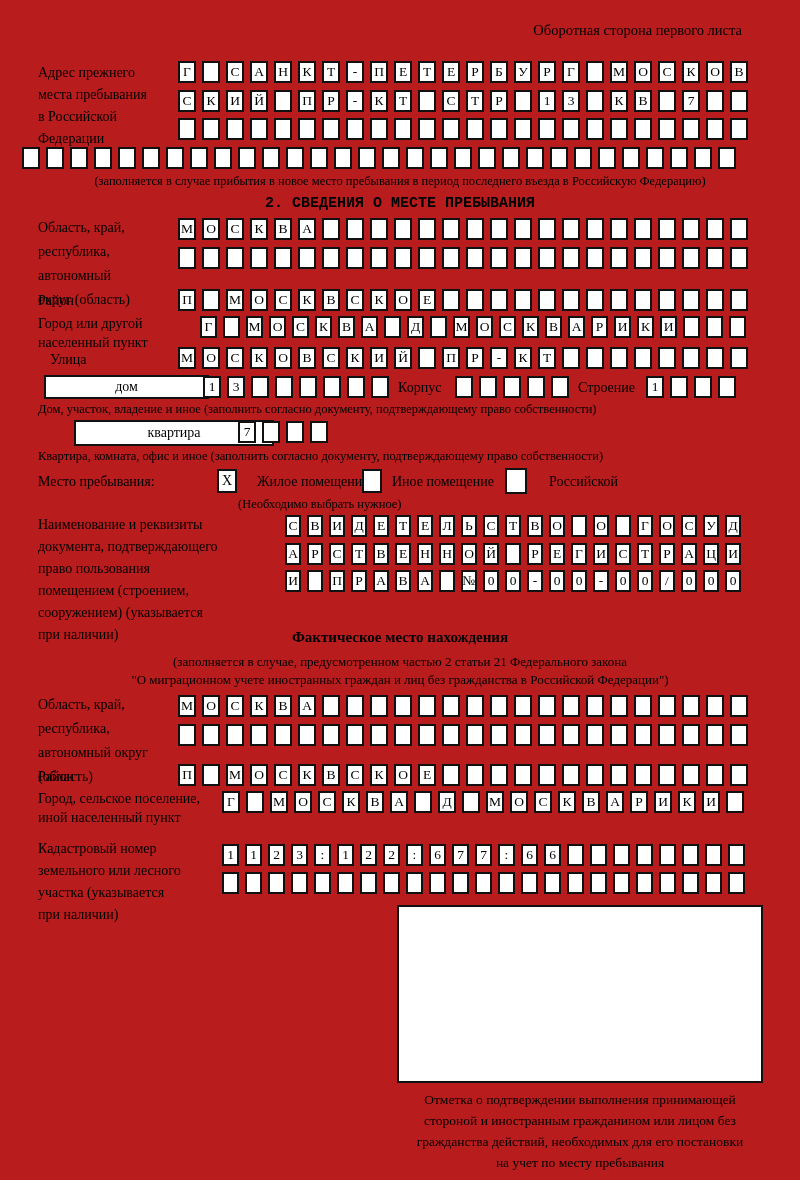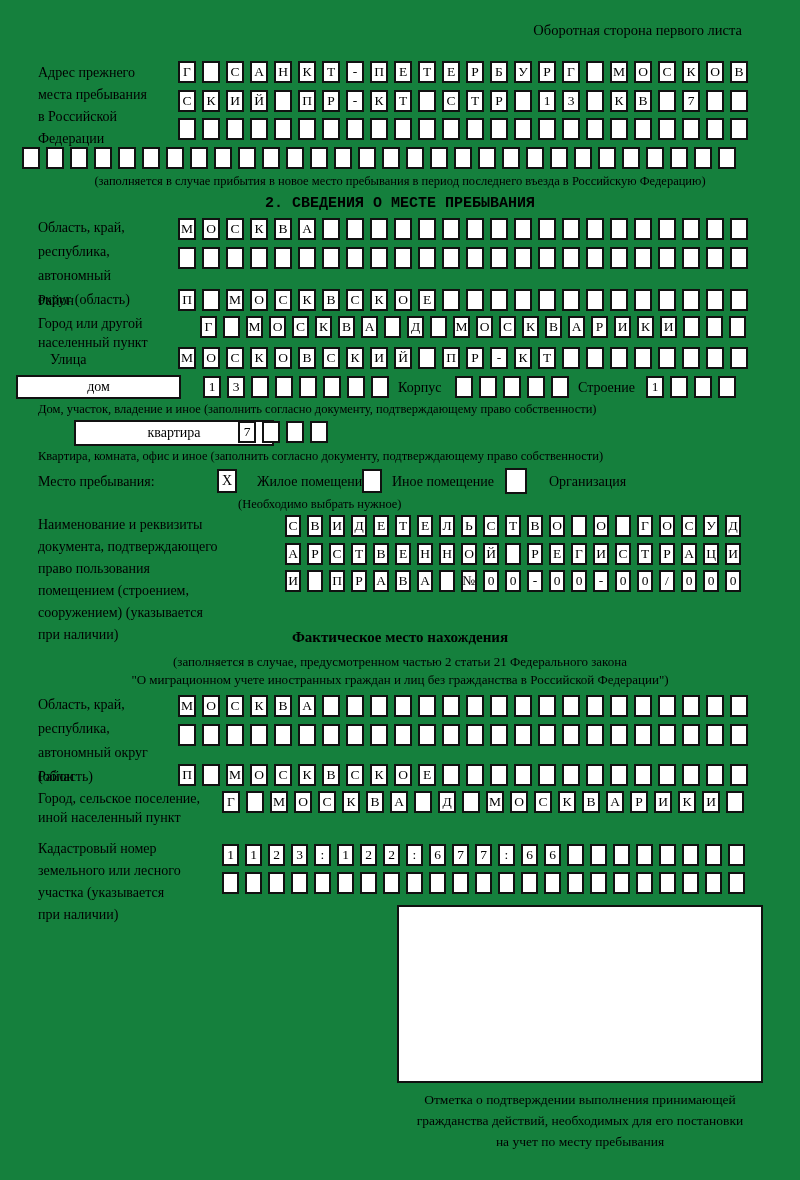--- a/index.html
+++ b/index.html
@@ -1,19 +1,19 @@
 <!DOCTYPE html>
 <html><head>
 <meta charset="utf-8">
 <style>
   html,body{margin:0;padding:0;background:#fff;}
   #form{
     position:relative;
     width:800px;height:1180px;
-    background:#15803d;color:#000;
+    background:#b91c1c;color:#000;
     font-family:"Liberation Serif","DejaVu Serif",serif;
     font-size:14px;
     overflow:hidden;
   }
   .abs{position:absolute;}
   .row{display:flex;gap:6px;}
   .cell{
     width:18px;height:22px;
     border:2px solid #111;
     box-sizing:border-box;
@@ -307,21 +307,21 @@
       <span class="cell"></span>
       <span class="cell"></span>
       <span class="cell"></span>
       <span class="cell"></span>
       <span class="cell"></span>
       <span class="cell"></span>
       <span class="cell"></span>
       <span class="cell"></span>
     </div>
 
-  <div class="abs widebox" style="left:16px;top:375px;width:165px;height:24px;">дом</div>
+  <div class="abs widebox" style="left:44px;top:375px;width:165px;height:24px;">дом</div>
   <div class="abs row" style="left:203px;top:376px;">
       <span class="cell">1</span>
       <span class="cell">3</span>
       <span class="cell"></span>
       <span class="cell"></span>
       <span class="cell"></span>
       <span class="cell"></span>
       <span class="cell"></span>
       <span class="cell"></span>
     </div>
@@ -350,21 +350,21 @@
       <span class="cell"></span>
     </div>
   <div class="abs caption" style="left:38px;top:449px;width:720px;">Квартира, комната, офис и иное (заполнить согласно документу, подтверждающему право собственности)</div>
 
   <div class="abs label" style="left:38px;top:471px;">Место пребывания:</div>
   <div class="abs checkbox" style="left:217px;top:469px;">X</div>
   <div class="abs label" style="left:257px;top:471px;">Жилое помещение</div>
   <div class="abs checkbox" style="left:362px;top:469px;"></div>
   <div class="abs label" style="left:392px;top:471px;">Иное помещение</div>
   <div class="abs checkbox" style="left:505px;top:468px;width:22px;height:26px;"></div>
-  <div class="abs label" style="left:549px;top:471px;">Организация</div>
+  <div class="abs label" style="left:549px;top:471px;">Российской</div>
   <div class="abs caption" style="left:238px;top:497px;">(Необходимо выбрать нужное)</div>
 
   <div class="abs label" style="left:38px;top:514px;width:230px;">
       <div>Наименование и реквизиты</div>
       <div>документа, подтверждающего</div>
       <div>право пользования</div>
       <div>помещением (строением,</div>
       <div>сооружением) (указывается</div>
       <div>при наличии)</div>
     </div>
@@ -611,17 +611,18 @@
       <span class="cell"></span>
       <span class="cell"></span>
       <span class="cell"></span>
       <span class="cell"></span>
       <span class="cell"></span>
     </div>
 
   <div class="abs stampbox" style="left:397px;top:905px;width:366px;height:178px;"></div>
   <div class="abs center" style="left:380px;top:1089px;width:400px;font-size:13.5px;line-height:21px;">
       <div>Отметка о подтверждении выполнения принимающей</div>
+      <div>стороной и иностранным гражданином или лицом без</div>
       <div>гражданства действий, необходимых для его постановки</div>
       <div>на учет по месту пребывания</div>
     </div>
 
 </div>
 
 </body></html>

